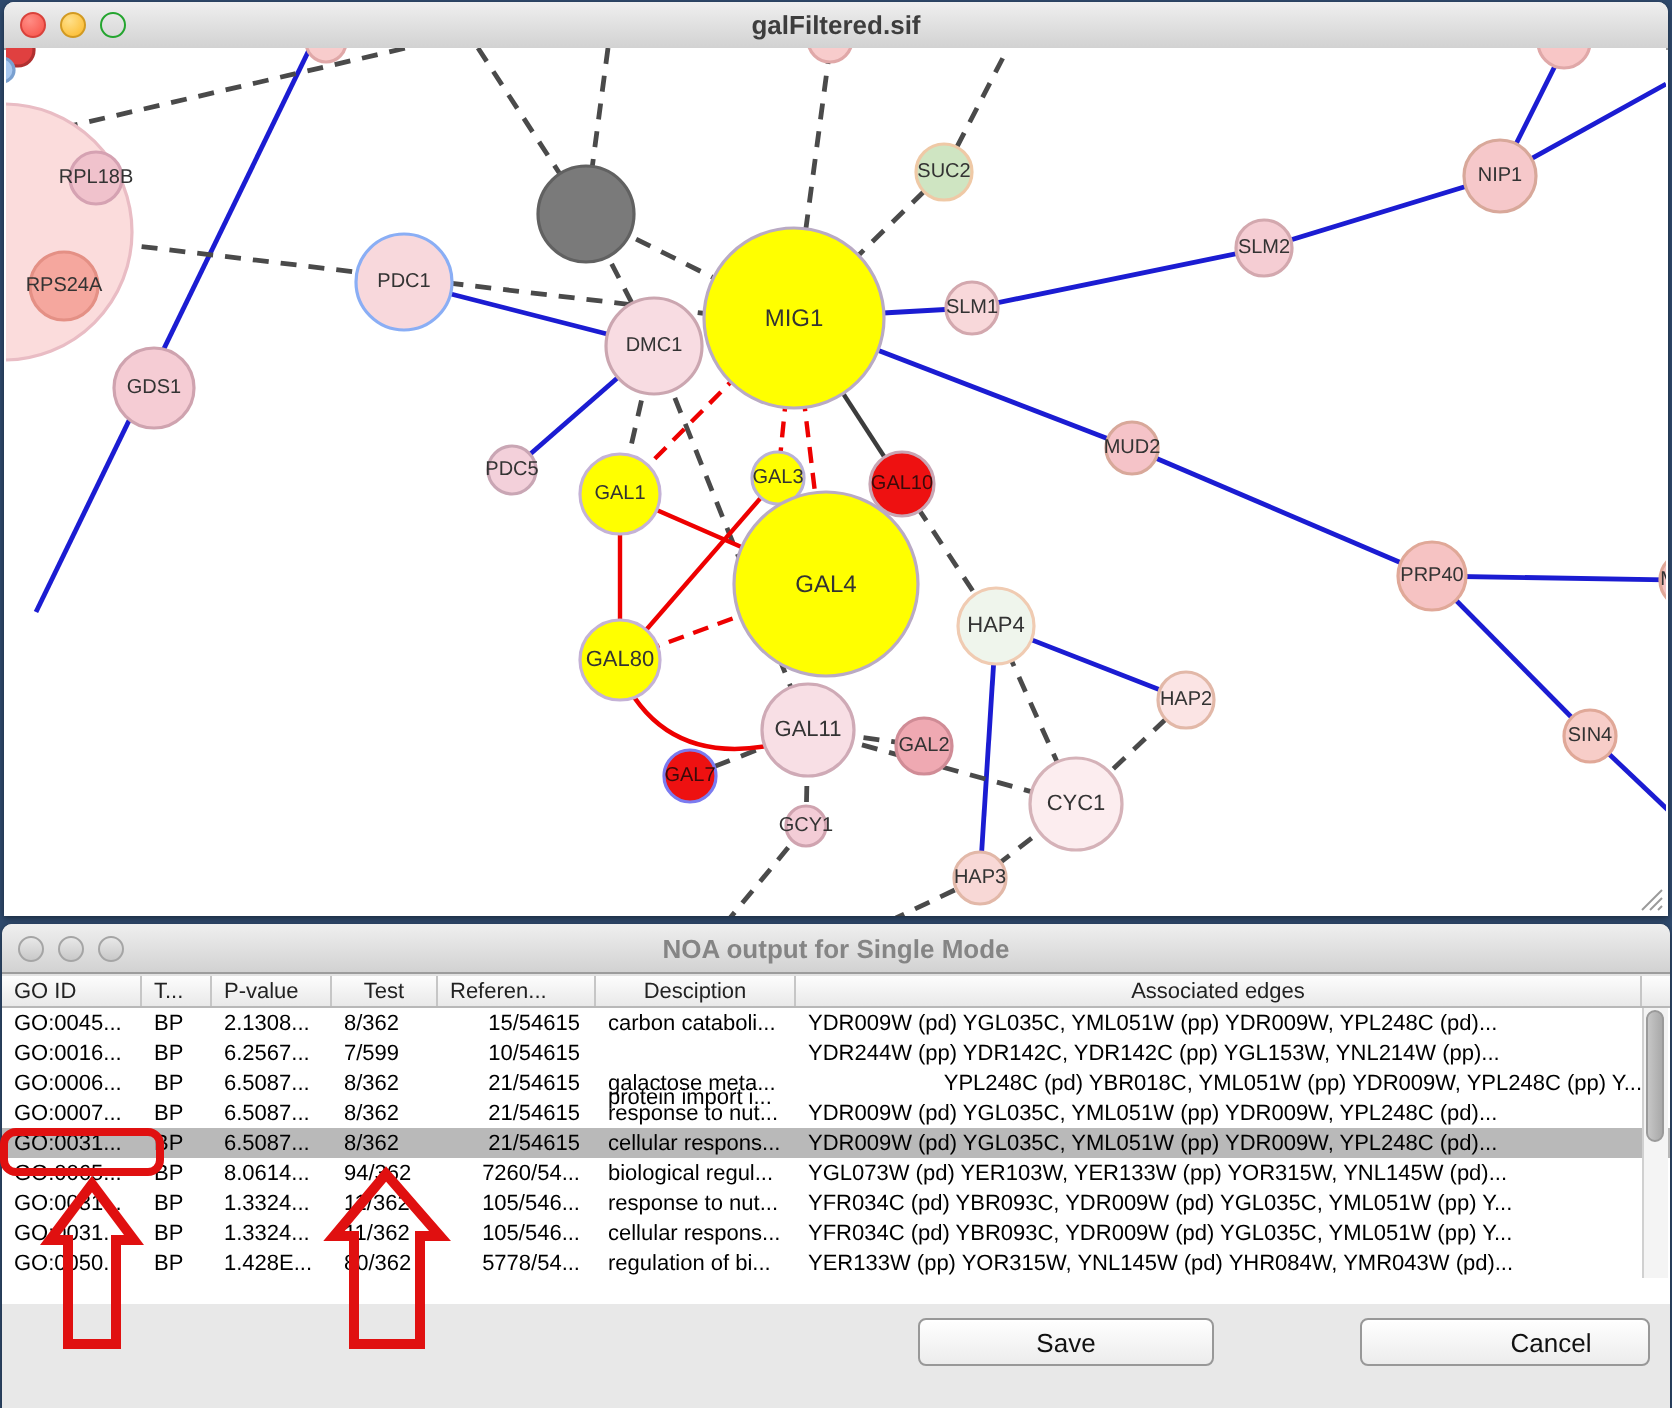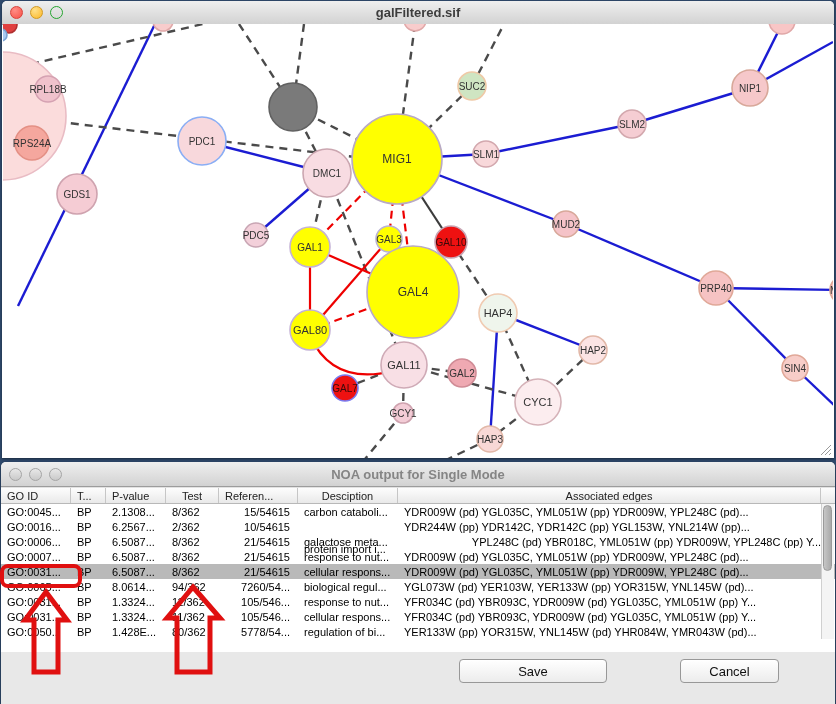--- a/index.html
+++ b/index.html
@@ -50,21 +50,21 @@
            background:#f4f4f4;border-left:1px solid #d0d0d0;}
   #vthumb{position:absolute;left:1px;top:1px;width:9px;height:66px;border-radius:5px;
           background:linear-gradient(90deg,#c6c6c6,#a9a9a9);border:1px solid #9a9a9a;box-sizing:border-box;}
   .mac-btn{
     position:absolute;height:22px;border-radius:4px;border:1px solid #989898;
     background:linear-gradient(#ffffff,#ececec);
     font-size:13px;color:#111;display:flex;align-items:center;justify-content:center;
     box-shadow:0 1px 0 rgba(255,255,255,.6) inset;cursor:default;
   }
   #save-btn{left:458px;top:197px;width:146px;}
-  #cancel-btn{left:679px;top:197px;width:97px;}
+  #cancel-btn{left:679px;top:197px;width:97px;padding-left:46px;}
 
   #overlay{position:absolute;left:0;top:0;width:836px;height:704px;pointer-events:none;}
 </style>
 </head>
 <body>
 
 <div class="window" id="net-window">
   <div class="titlebar">
     <div class="lights">
       <div class="light red"></div>
@@ -291,21 +291,21 @@
           <div class="td" style="width: 60px;">2.1308...</div>
           <div class="td" style="width: 53px;">8/362</div>
           <div class="td right" style="width: 79px;">15/54615</div>
           <div class="td" style="width: 100px;">carbon cataboli...</div>
           <div class="td" style="width: 423px;">YDR009W (pd) YGL035C, YML051W (pp) YDR009W, YPL248C (pd)...</div>
         </div>
         <div class="tr">
           <div class="td" style="width: 70px;">GO:0016...</div>
           <div class="td" style="width: 35px;">BP</div>
           <div class="td" style="width: 60px;">6.2567...</div>
-          <div class="td" style="width: 53px;">2/362</div>
+          <div class="td" style="width: 53px;">7/599</div>
           <div class="td right" style="width: 79px;">10/54615</div>
           <div class="td" style="width: 100px; margin-top: 44px;">protein import i...</div>
           <div class="td" style="width: 423px;">YDR244W (pp) YDR142C, YDR142C (pp) YGL153W, YNL214W (pp)...</div>
         </div>
         <div class="tr">
           <div class="td" style="width: 70px;">GO:0006...</div>
           <div class="td" style="width: 35px;">BP</div>
           <div class="td" style="width: 60px;">6.5087...</div>
           <div class="td" style="width: 53px;">8/362</div>
           <div class="td right" style="width: 79px;">21/54615</div>

